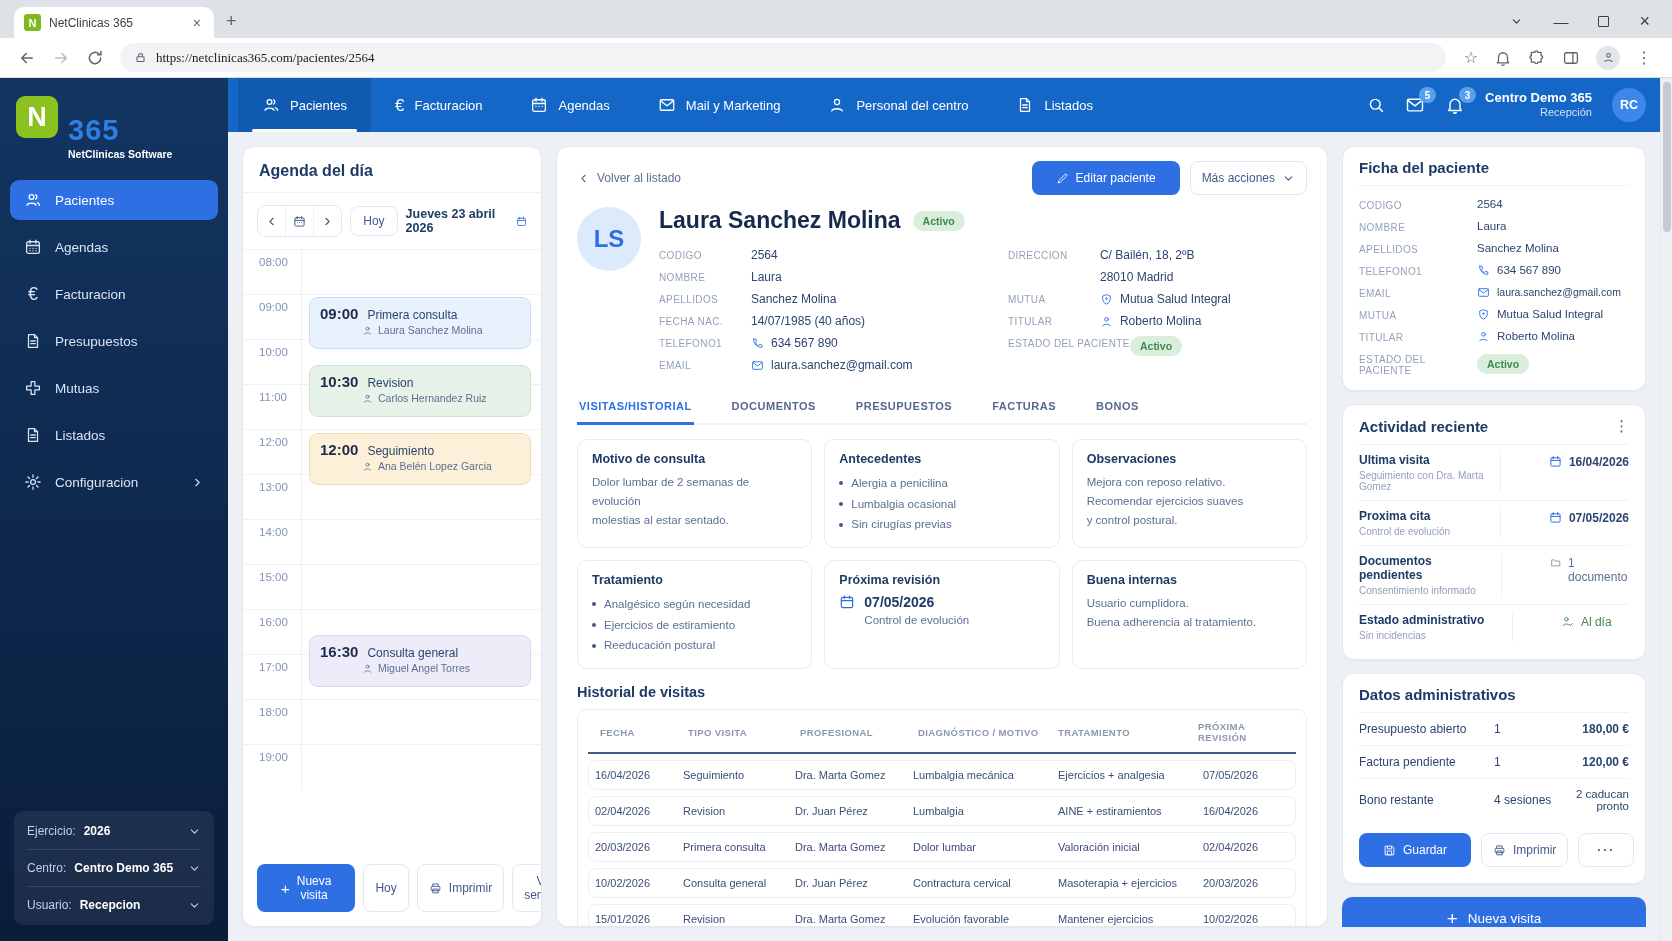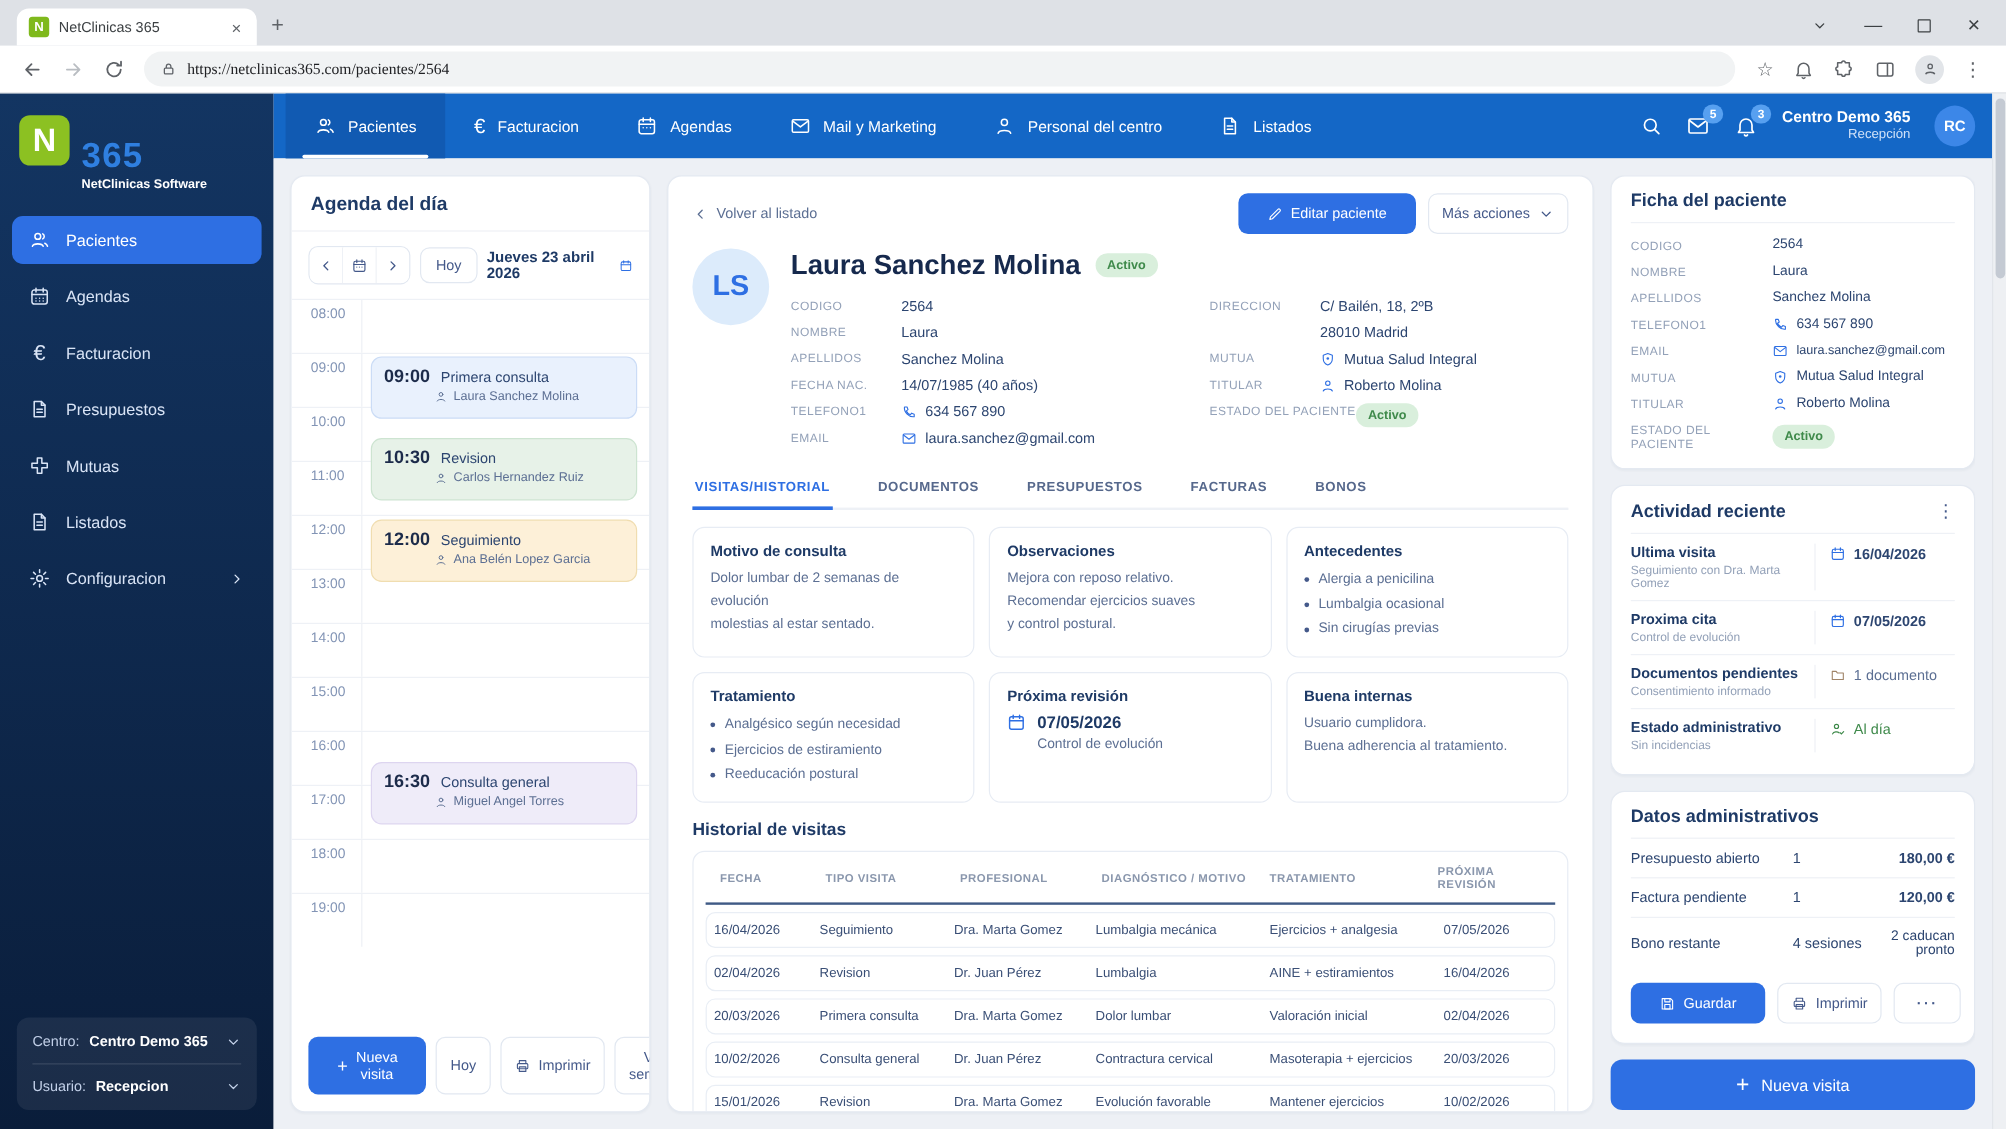--- a/index.html
+++ b/index.html
@@ -146,21 +146,21 @@
   .right-col { width:304px; display:flex; flex-direction:column; gap:13px; overflow:hidden; }
   .rcard { padding:12px 16px 10px; }
   .rcard h3 { font-size:15px; font-weight:bold; color:#1e3a66; padding-bottom:9px; border-bottom:1px solid #eef1f6; }
   .fr { display:flex; align-items:center; padding:4.5px 0; }
   .fr .f-label { width:118px; }
   .fr .f-value { font-size:11.5px; }
   .fr .f-value.small { font-size:10.5px; }
   .act-head { display:flex; align-items:center; border-bottom:1px solid #eef1f6; padding-bottom:9px; }
   .act-head h3 { border:none; padding:0; }
   .act-kebab { margin-left:auto; color:#44598a; font-size:15px; }
-  .act-row { display:flex; padding:8px 0; border-bottom:1px solid #eef1f6; }
+  .act-row { display:flex; padding:8px 0; border-bottom:1px solid #eef1f6;gap:36px; }
   .act-row:last-child { border-bottom:none; }
   .act-left { width:57%; border-right:1px solid #eef1f6; padding-right:8px; }
   .act-title { font-size:12px; font-weight:bold; color:#1e3a66; }
   .act-sub { font-size:10px; color:#93a1b8; margin-top:3px; }
   .act-right { flex:1; display:flex; align-items:flex-start; gap:7px; padding-left:12px; font-size:12px; color:#2c4570; font-weight:bold; padding-top:2px; }
   .act-right.plain { font-weight:normal; color:#5c6f93; }
   .act-right .cal { color:#2e6fe3; }
   .act-right .fold { color:#a08468; }
   .act-right.green { color:#3f8a4b; font-weight:normal; }
   .ad-row { display:flex; align-items:center; padding:9px 0; border-bottom:1px solid #eef1f6; font-size:12px; color:#2c4570; }
@@ -327,20 +327,29 @@
         <span>Configuracion</span>
         <span class="chev">
             <svg class="ic13" viewBox="0 0 24 24" fill="none" stroke="currentColor" stroke-width="2" stroke-linecap="round" stroke-linejoin="round">
               <path d="M9 6l6 6-6 6"></path>
             </svg>
           </span>
       </div>
     </div>
     <div class="side-footer">
       <div class="sf-row">
+        <span class="sf-label">Ejercicio:</span>
+        <span class="sf-value">2026</span>
+        <span class="sf-chev">
+            <svg class="ic13" viewBox="0 0 24 24" fill="none" stroke="currentColor" stroke-width="2" stroke-linecap="round" stroke-linejoin="round">
+              <path d="M6 9l6 6 6-6"></path>
+            </svg>
+          </span>
+      </div>
+      <div class="sf-row">
         <span class="sf-label">Centro:</span>
         <span class="sf-value">Centro Demo 365</span>
         <span class="sf-chev">
             <svg class="ic13" viewBox="0 0 24 24" fill="none" stroke="currentColor" stroke-width="2" stroke-linecap="round" stroke-linejoin="round">
               <path d="M6 9l6 6 6-6"></path>
             </svg>
           </span>
       </div>
       <div class="sf-row">
         <span class="sf-label">Usuario:</span>
@@ -711,30 +720,30 @@
           <span class="tabx">FACTURAS</span>
           <span class="tabx">BONOS</span>
         </div>
 
         <div class="info-cards">
           <div class="icard">
             <h4>Motivo de consulta</h4>
             <p><span>Dolor lumbar de 2 semanas de evolución</span><br><span>molestias al estar sentado.</span></p>
           </div>
           <div class="icard">
-            <h4>Observaciones</h4>
-            <p><span>Mejora con reposo relativo.</span><br><span>Recomendar ejercicios suaves</span><br><span>y control postural.</span></p>
-          </div>
-          <div class="icard">
             <h4>Antecedentes</h4>
             <ul class="blist">
               <li>Alergia a penicilina</li>
               <li>Lumbalgia ocasional</li>
               <li>Sin cirugías previas</li>
             </ul>
+          </div>
+          <div class="icard">
+            <h4>Observaciones</h4>
+            <p><span>Mejora con reposo relativo.</span><br><span>Recomendar ejercicios suaves</span><br><span>y control postural.</span></p>
           </div>
           <div class="icard">
             <h4>Tratamiento</h4>
             <ul class="blist">
               <li>Analgésico según necesidad</li>
               <li>Ejercicios de estiramiento</li>
               <li>Reeducación postural</li>
             </ul>
           </div>
           <div class="icard">

